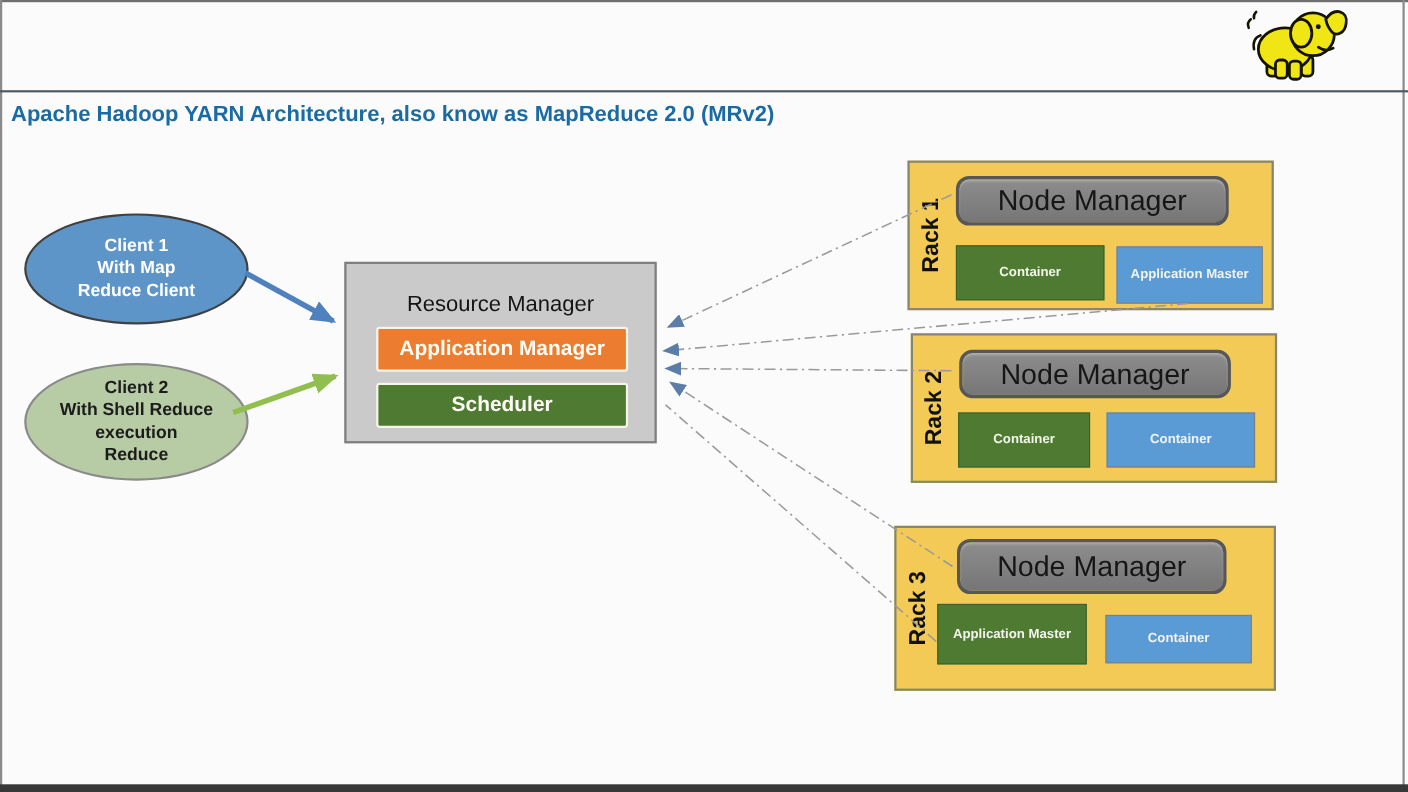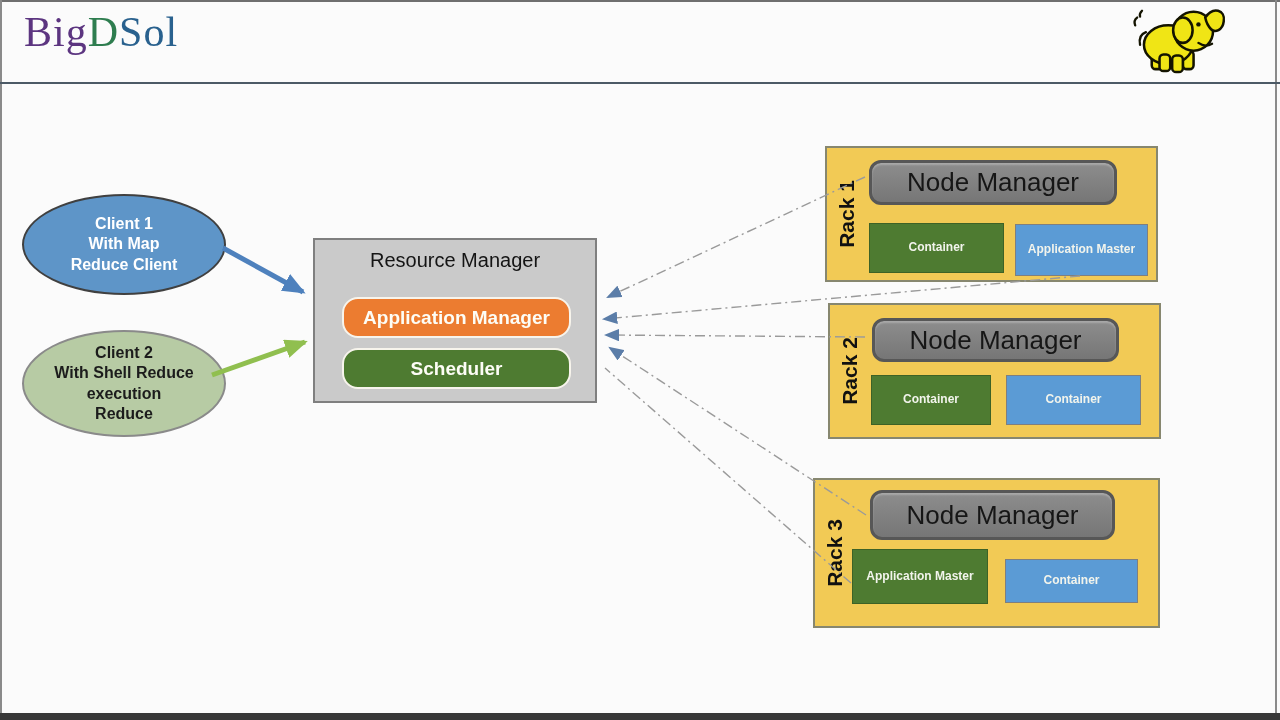--- a/index.html
+++ b/index.html
@@ -28,23 +28,23 @@
   .client{position:absolute;border-radius:50%;display:flex;flex-direction:column;
           align-items:center;justify-content:center;text-align:center;line-height:1.28;}
   .client-1{left:22px;top:194px;width:200px;height:97px;background:#5e95c8;
             border:2px solid #404040;color:#fff;font-size:16px;font-weight:600;}
   .client-2{left:22px;top:330px;width:200px;height:103px;background:#b7cba4;
             border:2px solid #8a8a8a;color:#1c1c1c;font-size:16px;font-weight:700;text-align:right;}
 
   
   .rm{position:absolute;left:313px;top:238px;width:284px;height:165px;background:#cacaca;
       border:2px solid #7f7f7f;box-sizing:border-box;}
-  .rm-title{margin-top:9px;text-align:center;font-size:20px;color:#141414;}
+  .rm-title{margin-top:26px;text-align:center;font-size:20px;color:#141414;}
   .rm-box{position:absolute;left:27px;width:229px;height:41px;border:2px solid #f7f4ec;
-          border-radius:16px;box-sizing:border-box;display:flex;align-items:center;
+          border-radius:3px;box-sizing:border-box;display:flex;align-items:center;
           justify-content:center;color:#fdfdf6;font-size:19px;font-weight:600;}
   .rm-appmgr{top:57px;background:#ec7c30;}
   .rm-sched{top:108px;background:#4e7b31;}
 
   
   .rack{position:absolute;background:#f2ca55;border:2px solid #87876f;box-sizing:border-box;}
   .rack-label{position:absolute;left:-14px;top:50%;transform:translateY(-50%) rotate(-90deg);
               white-space:nowrap;font-size:21px;font-weight:bold;color:#111;}
   .node-manager{position:absolute;background:linear-gradient(#8d8d8d,#767676);
                 border:3px solid #575757;border-radius:12px;box-sizing:border-box;
@@ -63,23 +63,20 @@
 <body>
 
 <div class="stage">
 
   <div class="border-top"></div>
   <div class="border-left"></div>
   <div class="border-right"></div>
   <div class="divider"></div>
   <div class="bottom-bar"></div>
 
-  <div class="logo">
-    <span class="p1">Big</span><span class="p2">D</span><span class="p3">Sol</span>
-  </div>
 
   <svg class="elephant" viewBox="0 0 100 74">
     <g stroke="#141400" stroke-width="2.4" fill="none" stroke-linecap="round">
       <path d="M8,16 q-4,3 -2,8"></path>
       <path d="M13,9 q-3,3 -2,6"></path>
       <path d="M17,31 q-8,3 -6,13"></path>
     </g>
     <g stroke="#141400" stroke-width="2.6" fill="#f0e515" stroke-linejoin="round">
       <rect x="23" y="50" width="11" height="19" rx="4"></rect>
       <rect x="55" y="50" width="11" height="19" rx="4"></rect>
@@ -87,20 +84,21 @@
       <rect x="31" y="54" width="11" height="17" rx="4"></rect>
       <rect x="44" y="55" width="11" height="17" rx="4"></rect>
       <circle cx="66" cy="30" r="20"></circle>
       <path d="M78,16 C86,4 99,8 97,20 C96,29 88,32 84,28 C81,25 79,21 78,16 Z"></path>
       <ellipse cx="55" cy="29" rx="10" ry="13"></ellipse>
     </g>
     <circle cx="71" cy="23" r="2.3" fill="#141400"></circle>
     <path d="M71,42 q7,5 14,1" stroke="#141400" stroke-width="2.4" fill="none" stroke-linecap="round"></path>
   </svg>
 
+  <div class="page-title">Apache Hadoop YARN Architecture, also know as MapReduce 2.0 (MRv2)</div>
 
   <div class="client client-1">
     <span>Client 1</span>
     <span>With Map</span>
     <span>Reduce Client</span>
   </div>
   <div class="client client-2">
     <span>Client 2</span>
     <span>With Shell Reduce</span>
     <span>execution</span>

